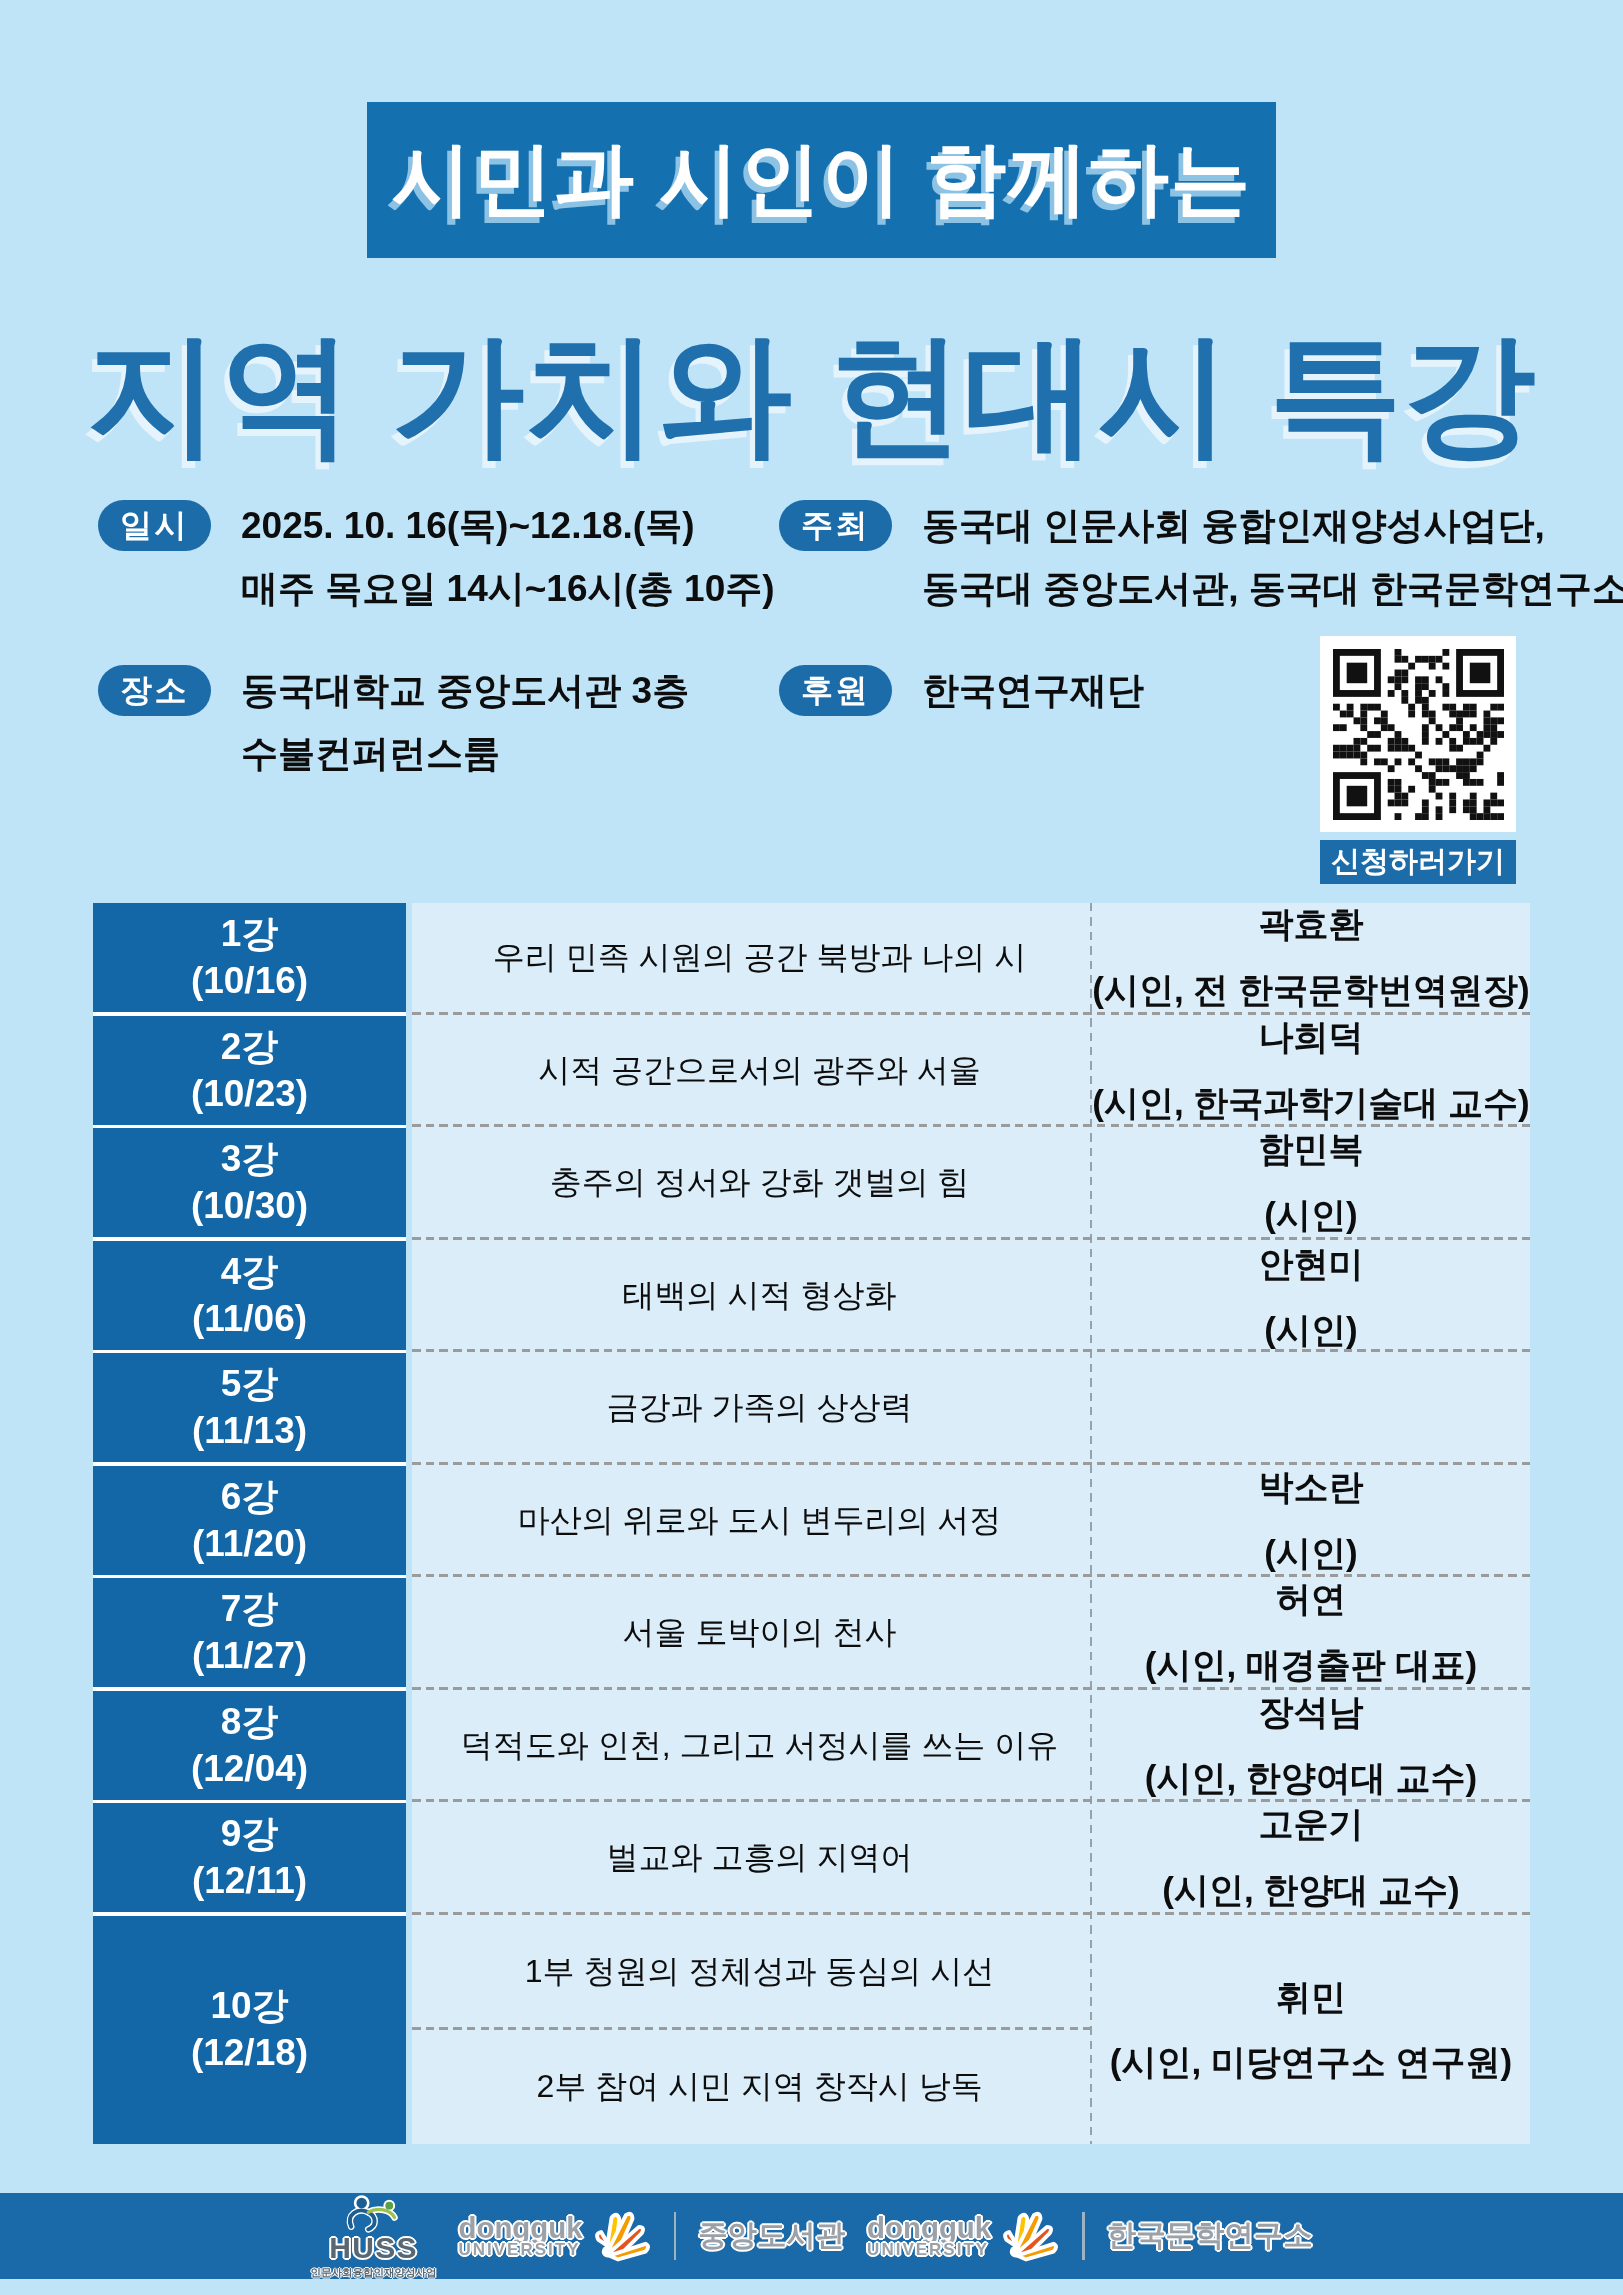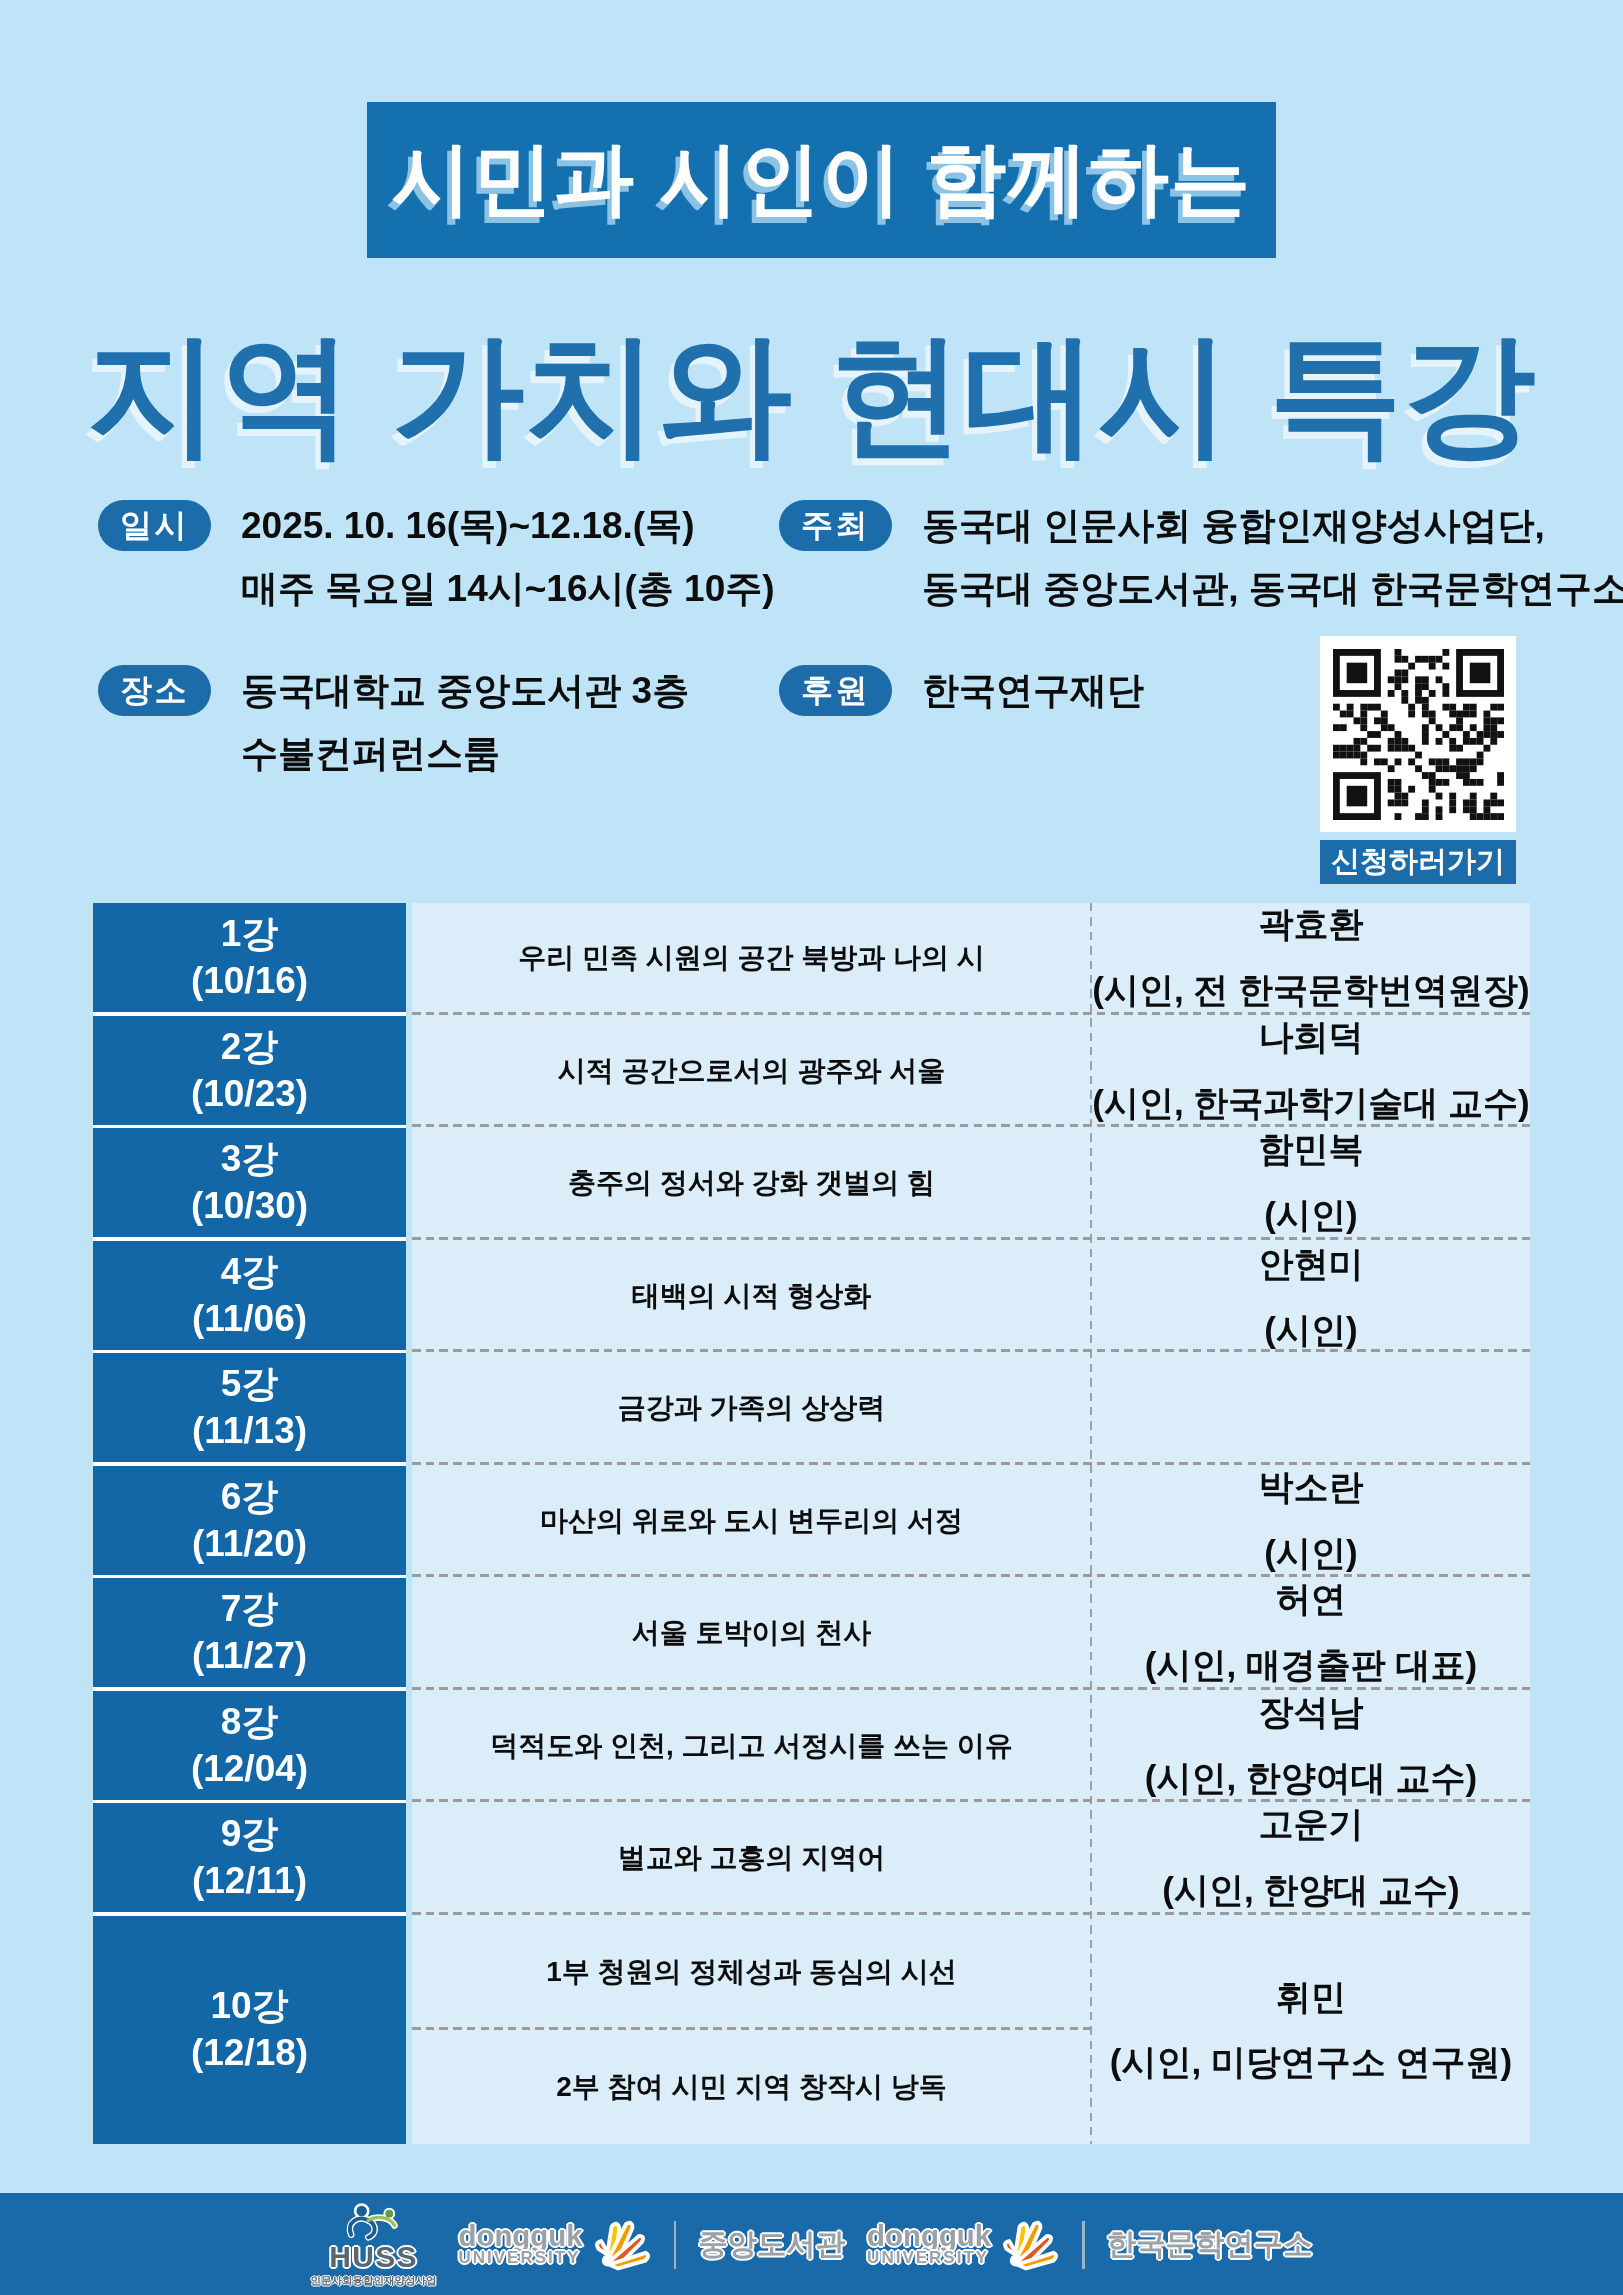--- a/index.html
+++ b/index.html
@@ -45,29 +45,29 @@
   .col-left{position:absolute;left:0;top:0;width:313px;height:1241px;background:#fff}
   .sess{position:absolute;left:0;width:313px;height:109px;background:var(--dark-cell);color:#fff;
     display:flex;flex-direction:column;align-items:center;justify-content:center;gap:6.5px;
     font-size:37px;font-weight:800;text-align:center;line-height:1.1}
   .main{position:absolute;left:319px;top:0;width:1118px;height:1241px;background:var(--light-cell)}
   .hline{position:absolute;left:0;width:100%;height:2.6px;
     background:repeating-linear-gradient(90deg,var(--dash) 0 8.5px,transparent 8.5px 13.7px)}
   .hline.sub{width:679px}
   .vline{position:absolute;left:678px;top:0;width:2px;height:1241px;
     background:repeating-linear-gradient(180deg,#96A3AD 0 8.5px,transparent 8.5px 14.4px)}
-  .topic{position:absolute;left:0;width:679px;display:flex;align-items:center;justify-content:center;
-    color:var(--ink);font-size:28px;font-weight:700;text-align:center;white-space:nowrap}
+  .topic{position:absolute;left:8px;width:679px;display:flex;align-items:center;justify-content:center;
+    color:var(--ink);font-size:32px;font-weight:400;text-align:center;white-space:nowrap}
   .speaker{position:absolute;left:679px;width:440px;display:flex;flex-direction:column;align-items:center;
     justify-content:center;gap:18.3px;color:var(--ink);text-align:center}
   .spk-name{font-size:35px;font-weight:800}
   .spk-title{font-size:35px;font-weight:700;white-space:nowrap}
 
   
-  .footer{position:absolute;left:0;top:2193px;width:100%;height:103px;background:var(--footer);
+  .footer{position:absolute;left:0;top:2193px;width:100%;height:86px;background:var(--footer);
     display:flex;align-items:center;justify-content:center;gap:22px}
   .outline{color:#9BA1A7;text-shadow:2px 0 0 #fff,-2px 0 0 #fff,0 2px 0 #fff,0 -2px 0 #fff,
     1.3px 1.3px 0 #fff,-1.3px 1.3px 0 #fff,1.3px -1.3px 0 #fff,-1.3px -1.3px 0 #fff}
   .huss{display:flex;flex-direction:column;align-items:center;line-height:1}
   .huss-name{font-size:30px;font-weight:800;letter-spacing:1.3px;color:#5B6770;margin-top:-2.6px;
     text-shadow:2px 0 0 #fff,-2px 0 0 #fff,0 2px 0 #fff,0 -2px 0 #fff,1.3px 1.3px 0 #fff,-1.3px 1.3px 0 #fff,1.3px -1.3px 0 #fff,-1.3px -1.3px 0 #fff}
   .huss-sub{font-size:10.5px;font-weight:700;color:#5B6770;margin-top:3.9px;white-space:nowrap;
     text-shadow:1.3px 0 0 #fff,-1.3px 0 0 #fff,0 1.3px 0 #fff,0 -1.3px 0 #fff}
   .dg{display:flex;align-items:center;gap:9px}
   .dg-words{display:flex;flex-direction:column;line-height:.95}

